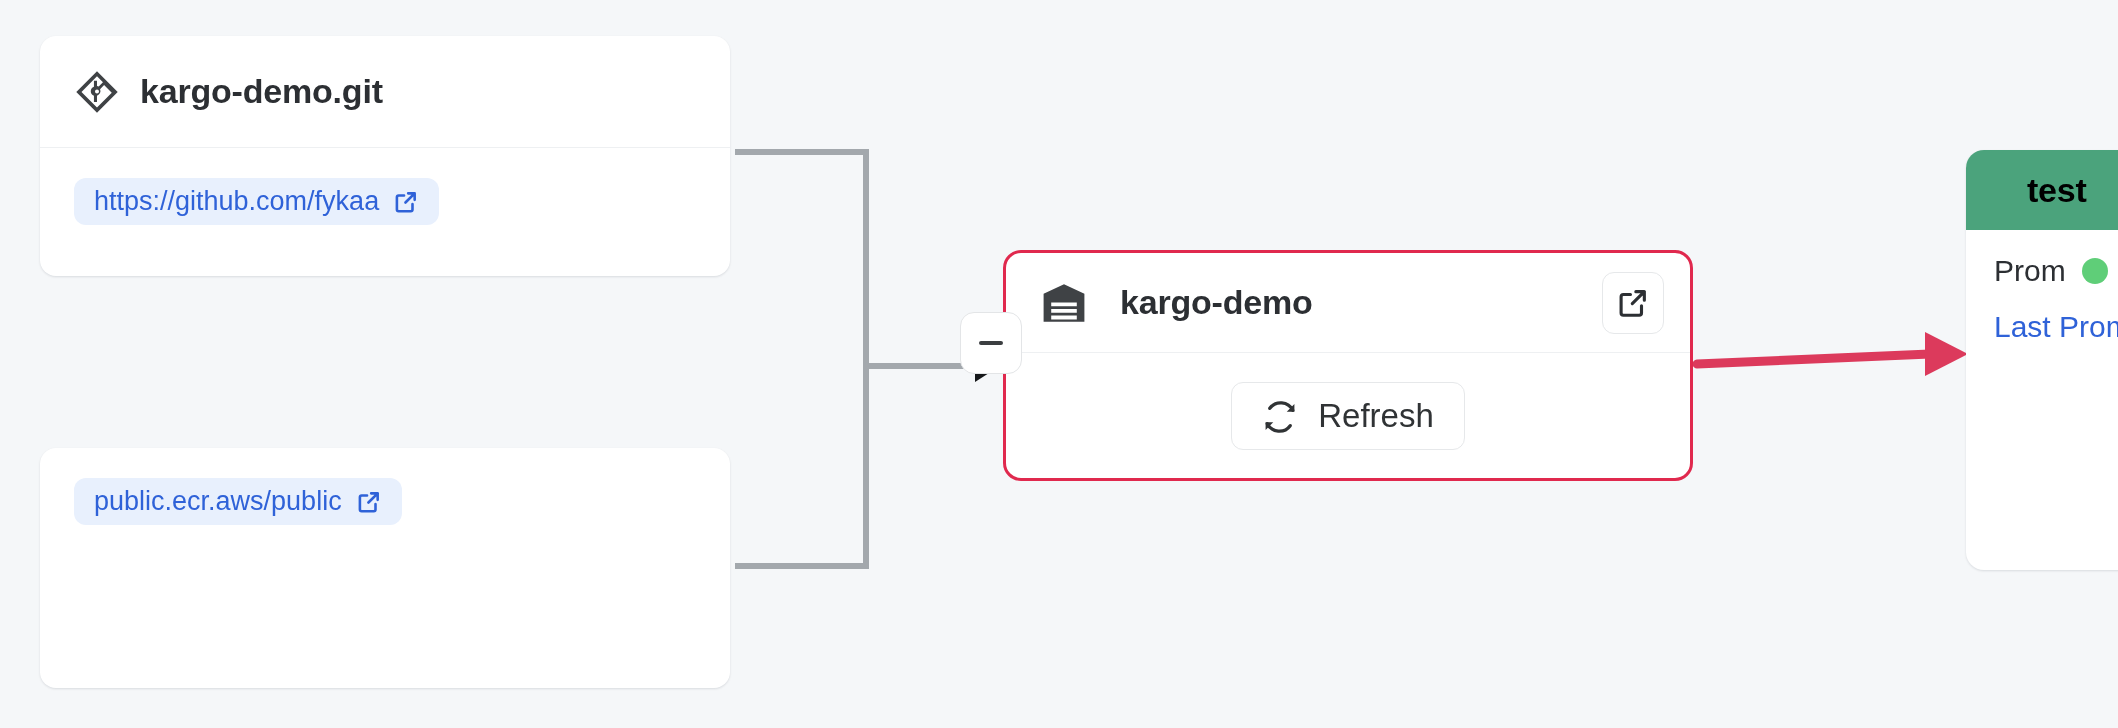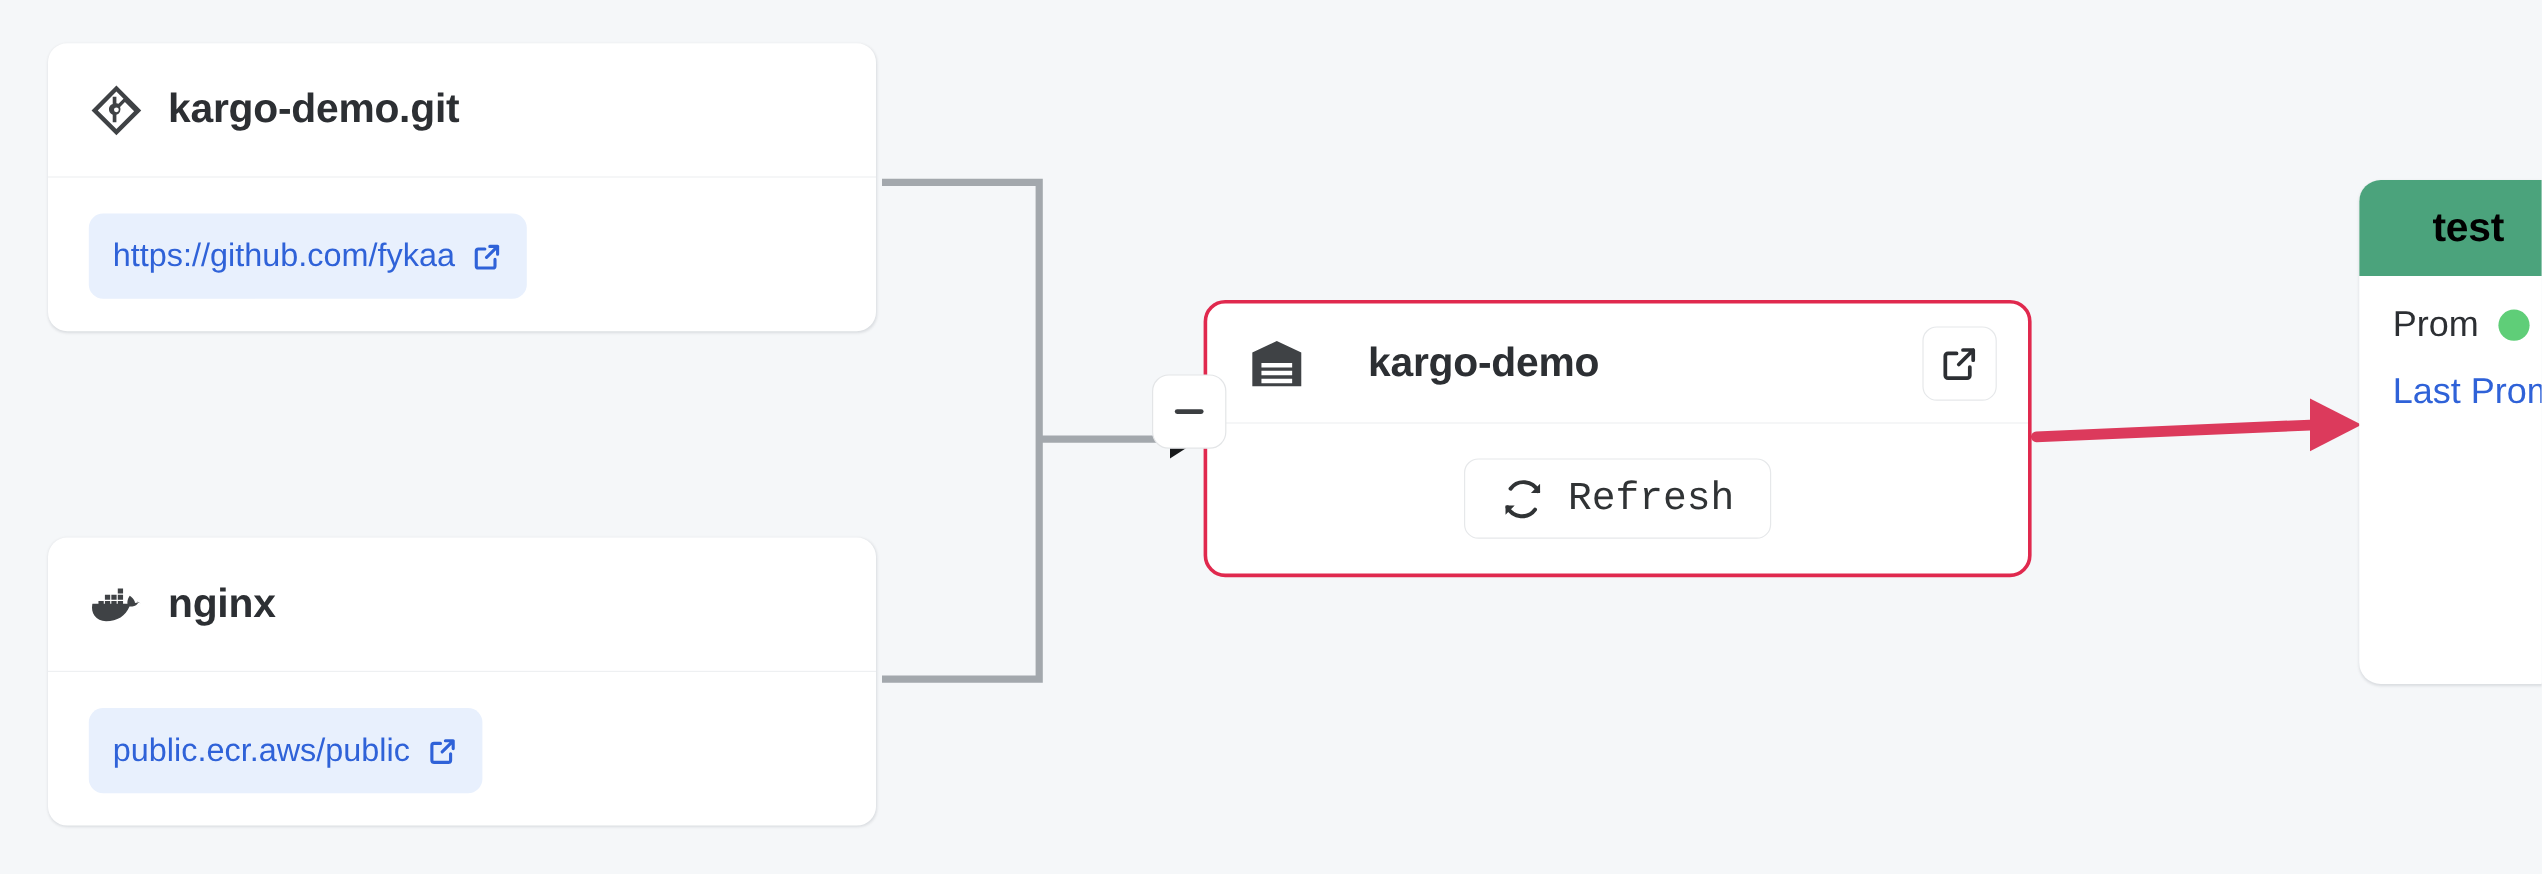--- a/index.html
+++ b/index.html
@@ -67,21 +67,21 @@
   }
   .src-body {
     padding: 30px 34px 44px 34px;
   }
   .url-chip {
     display: inline-flex;
     align-items: center;
     gap: 14px;
     background: #e8f0fd;
     border-radius: 12px;
-    padding: 20px 20px;
+    padding: 8px 20px;
     font-size: 27px;
     color: #2f62d8;
     white-space: nowrap;
     cursor: pointer;
   }
   .url-chip .ext {
     display: inline-flex;
     width: 26px;
     height: 26px;
     color: #2f62d8;
@@ -100,21 +100,20 @@
     box-sizing: border-box;
     overflow: visible;
   }
   #warehouse-head {
     height: 100px;
     display: flex;
     align-items: center;
     padding: 0 26px 0 34px;
     box-sizing: border-box;
     border-bottom: 1px solid #eef0f2;
-    gap: 20px;
   }
   #warehouse-head .wh-icon {
     width: 48px; height: 48px;
     flex: 0 0 48px;
     color: #3f4245;
     display: flex; align-items: center; justify-content: center;
   }
   #warehouse-title {
     margin-left: 32px;
     font-size: 34px;
@@ -148,21 +147,20 @@
     align-items: flex-end;
     gap: 20px;
     border: 1px solid #e6e8ea;
     border-radius: 12px;
     background: #fff;
     padding: 14px 30px;
     font-size: 33px;
     color: #303335;
     cursor: pointer;
     white-space: nowrap;
-    font-family: Liberation Mono, monospace;
   }
   .refresh-btn .rf-icon {
     width: 36px; height: 36px;
     display: inline-flex;
     color: #303335;
   }
 
   
   #collapse-handle {
     position: absolute;
@@ -270,29 +268,20 @@
         <span class="ext">
           <svg viewBox="0 0 24 24" width="26" height="26" aria-hidden="true">
             <path fill="none" stroke="currentColor" stroke-width="2.4" stroke-linecap="round" stroke-linejoin="round" d="M14 4h6v6M20 4l-8.5 8.5M18 14v5a1.6 1.6 0 0 1-1.6 1.6H5.2A1.6 1.6 0 0 1 3.6 19V7.6A1.6 1.6 0 0 1 5.2 6h5"></path>
           </svg>
         </span>
       </span>
     </div>
   </div>
 
   <div class="src-card" style="left:40px; top:448px; width:690px; height:240px;">
-    <div class="src-head">
-      <span class="src-icon">
-        <svg viewBox="0 0 24 24" width="46" height="46" aria-hidden="true">
-          <path fill="currentColor" d="M4.2 10.3h2.3v2.2H4.2v-2.2Zm2.8 0h2.3v2.2H7v-2.2Zm2.8 0h2.3v2.2H9.8v-2.2Zm2.8 0h2.3v2.2h-2.3v-2.2ZM7 7.6h2.3v2.2H7V7.6Zm2.8 0h2.3v2.2H9.8V7.6Zm2.8 0h2.3v2.2h-2.3V7.6Zm0-2.7h2.3v2.2h-2.3V4.9Z"></path>
-          <path fill="currentColor" d="M23 11.6c-.6-.4-1.9-.6-2.9-.4-.1-1-.7-1.9-1.7-2.7l-.6-.4-.4.6c-.5.8-.7 1.9-.6 2.8H1.6l-.1.4c-.3 1.7 0 3.5 1 4.9 1.1 1.5 2.8 2.3 5 2.3 4.9 0 8.5-2.3 10.2-6.4 1.1.1 2.7-.2 3.4-1.1l.3-.4-.4-.6Z"></path>
-        </svg>
-      </span>
-      <span class="src-title">nginx</span>
-    </div>
     <div class="src-body">
       <span class="url-chip">
         <span>public.ecr.aws/public</span>
         <span class="ext">
           <svg viewBox="0 0 24 24" width="26" height="26" aria-hidden="true">
             <path fill="none" stroke="currentColor" stroke-width="2.4" stroke-linecap="round" stroke-linejoin="round" d="M14 4h6v6M20 4l-8.5 8.5M18 14v5a1.6 1.6 0 0 1-1.6 1.6H5.2A1.6 1.6 0 0 1 3.6 19V7.6A1.6 1.6 0 0 1 5.2 6h5"></path>
           </svg>
         </span>
       </span>
     </div>

